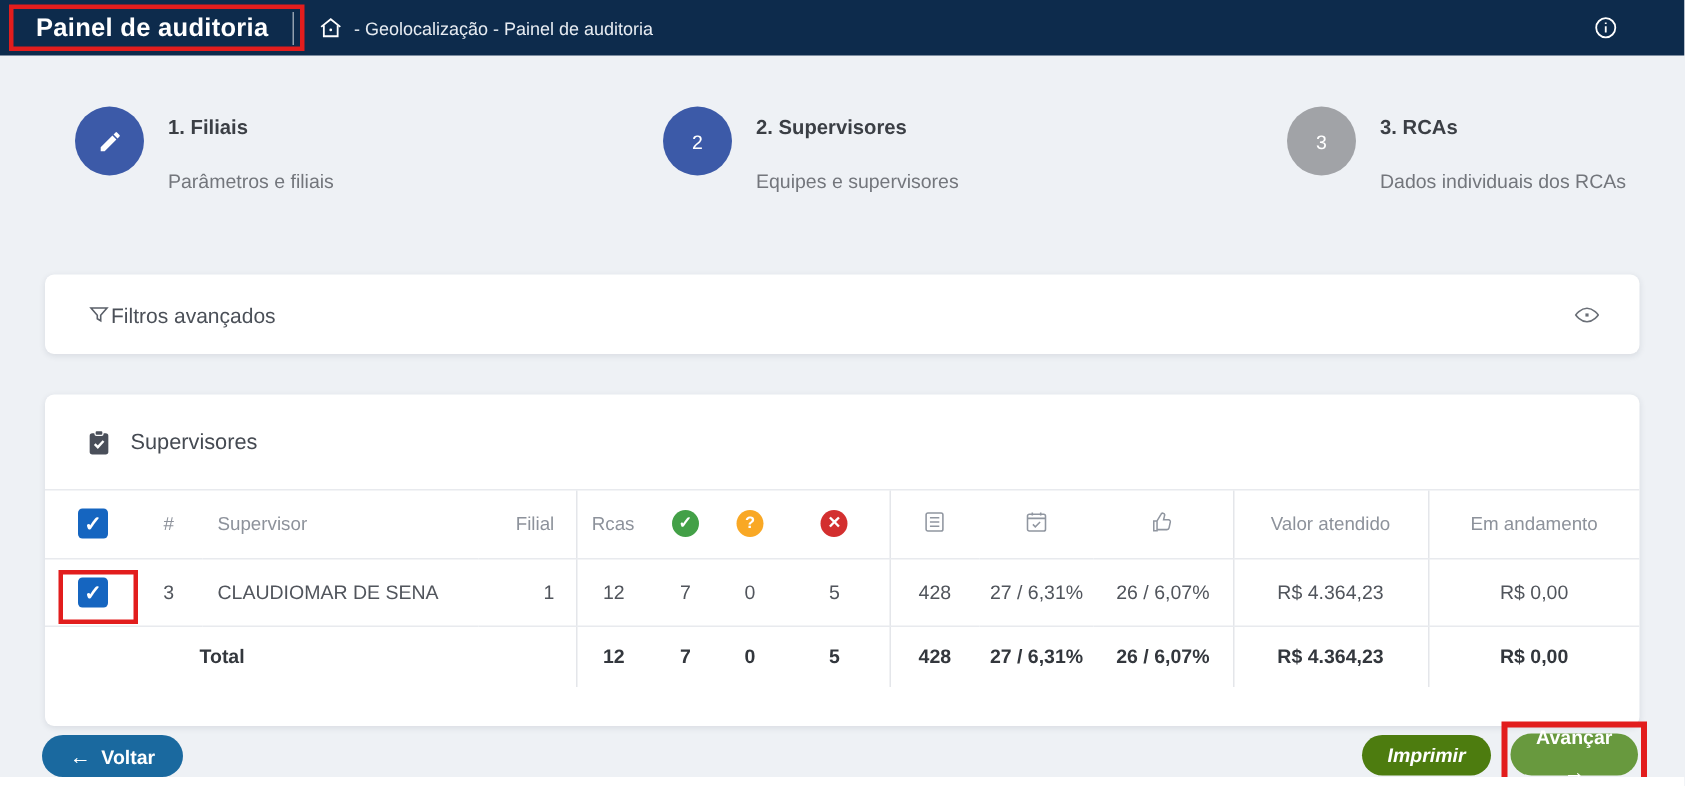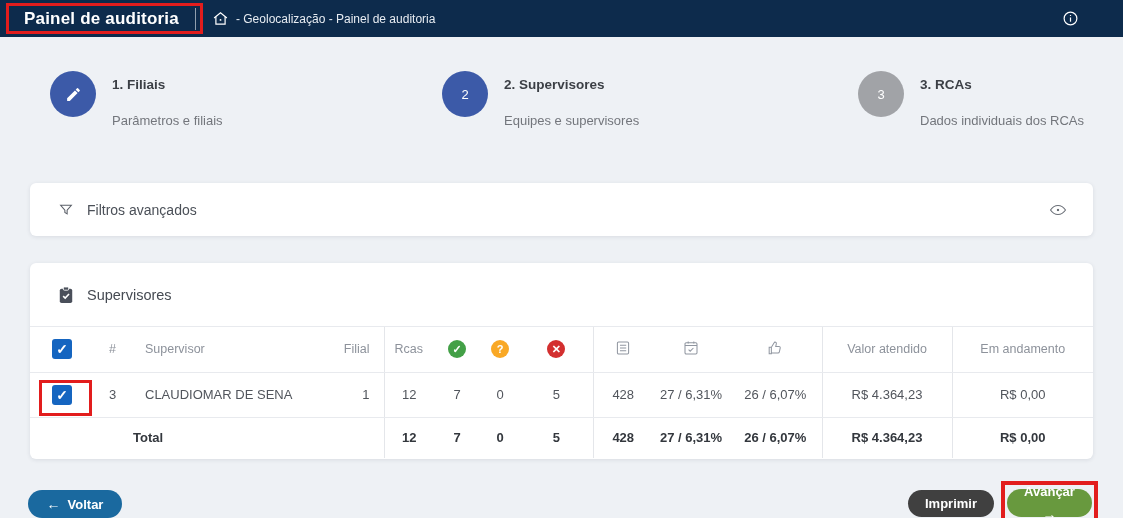--- a/index.html
+++ b/index.html
@@ -36,26 +36,26 @@
   .step-sub { font-size:13px; color:#73767c; white-space:nowrap; }
   #step-1 { left:50px; } #step-2 { left:442px; } #step-3 { left:858px; }
 
   
   .filters-card {
     position:absolute; left:30px; top:183px; width:1063px; height:53px;
     background:#fff; border-radius:6px;
     box-shadow:0 1px 4px rgba(25,39,60,.10);
     display:flex; align-items:center; cursor:pointer;
   }
-  .filters-label { font-size:14px; color:#4b5058; margin-left:13px; }
+  .filters-label { font-size:14px; color:#4b5058; }
   .funnel-icon { margin-left:28px; display:flex; }
   .eye-icon { position:absolute; right:26px; display:flex; cursor:pointer; }
 
   .table-card {
-    position:absolute; left:30px; top:263px; width:1063px; height:196px;
+    position:absolute; left:30px; top:263px; width:1063px; height:221px;
     background:#fff; border-radius:6px;
     box-shadow:0 1px 4px rgba(25,39,60,.10);
     overflow:hidden;
   }
   .card-header { height:64px; display:flex; align-items:center; border-bottom:1px solid #e8eaee; }
   .card-title { font-size:14.5px; color:#454a52; margin-left:13px; }
   .clipboard-icon { margin-left:28px; display:flex; }
 
   
   table { width:100%; border-collapse:collapse; table-layout:fixed; }
@@ -84,21 +84,21 @@
 
   
   .btn {
     position:absolute; border:none; border-radius:15px; color:#fff;
     font-family:"Liberation Sans", sans-serif;
     font-weight:bold; font-size:13px; cursor:pointer;
     display:flex; align-items:center; justify-content:center; gap:7px;
   }
   .btn .arrow { font-size:14px; }
   #btn-voltar   { left:28px;   top:490px; width:94px; height:28px; background:#1a699f; }
-  #btn-imprimir { left:908px;  top:490px; width:86px; height:27px; background:#404040; }
+  #btn-imprimir { left:908px;  top:490px; width:86px; height:27px; background:#4d7c0f;font-style:italic; }
   #btn-avancar  { left:1007px; top:489px; width:85px; height:28px; background:#68993e;flex-direction:column; }
 
   
   .annotation { position:absolute; border:3px solid #e21d1d; pointer-events:none; }
   #ann-title    { left:6px;    top:3px;   width:197px; height:31px; }
   #ann-checkbox { left:39px;   top:380px; width:53px;  height:36px; }
   #ann-avancar  { left:1001px; top:481px; width:97px;  height:41px; border-width:4px; }
 
   .bottom-strip { position:absolute; left:0; bottom:0; width:1123px; height:6px; background:#fff; }
 </style>

